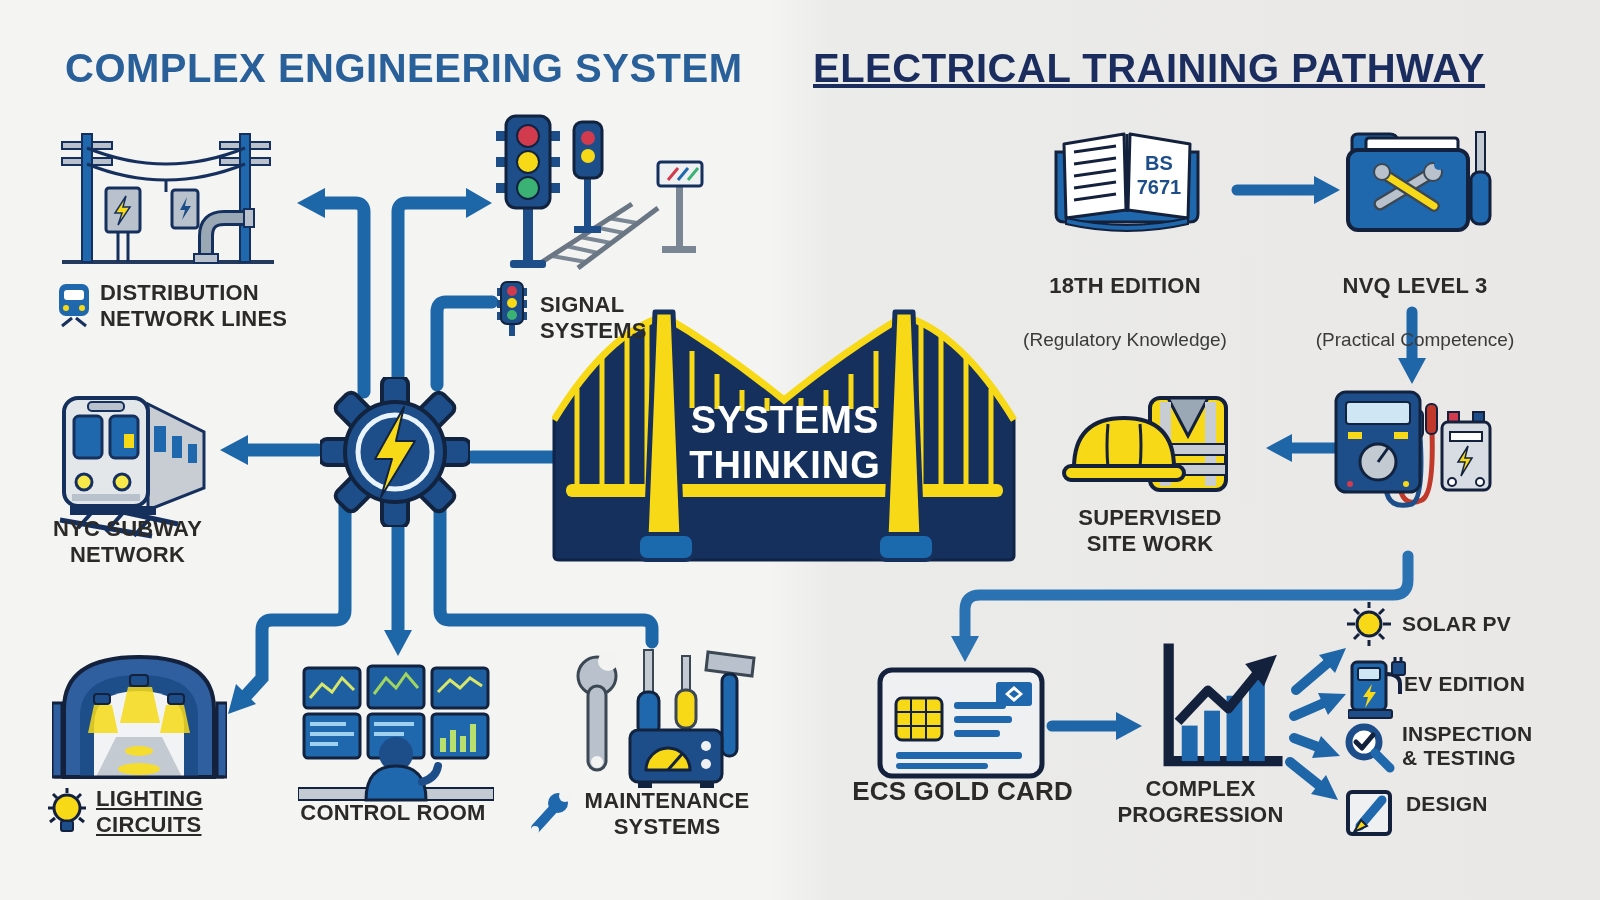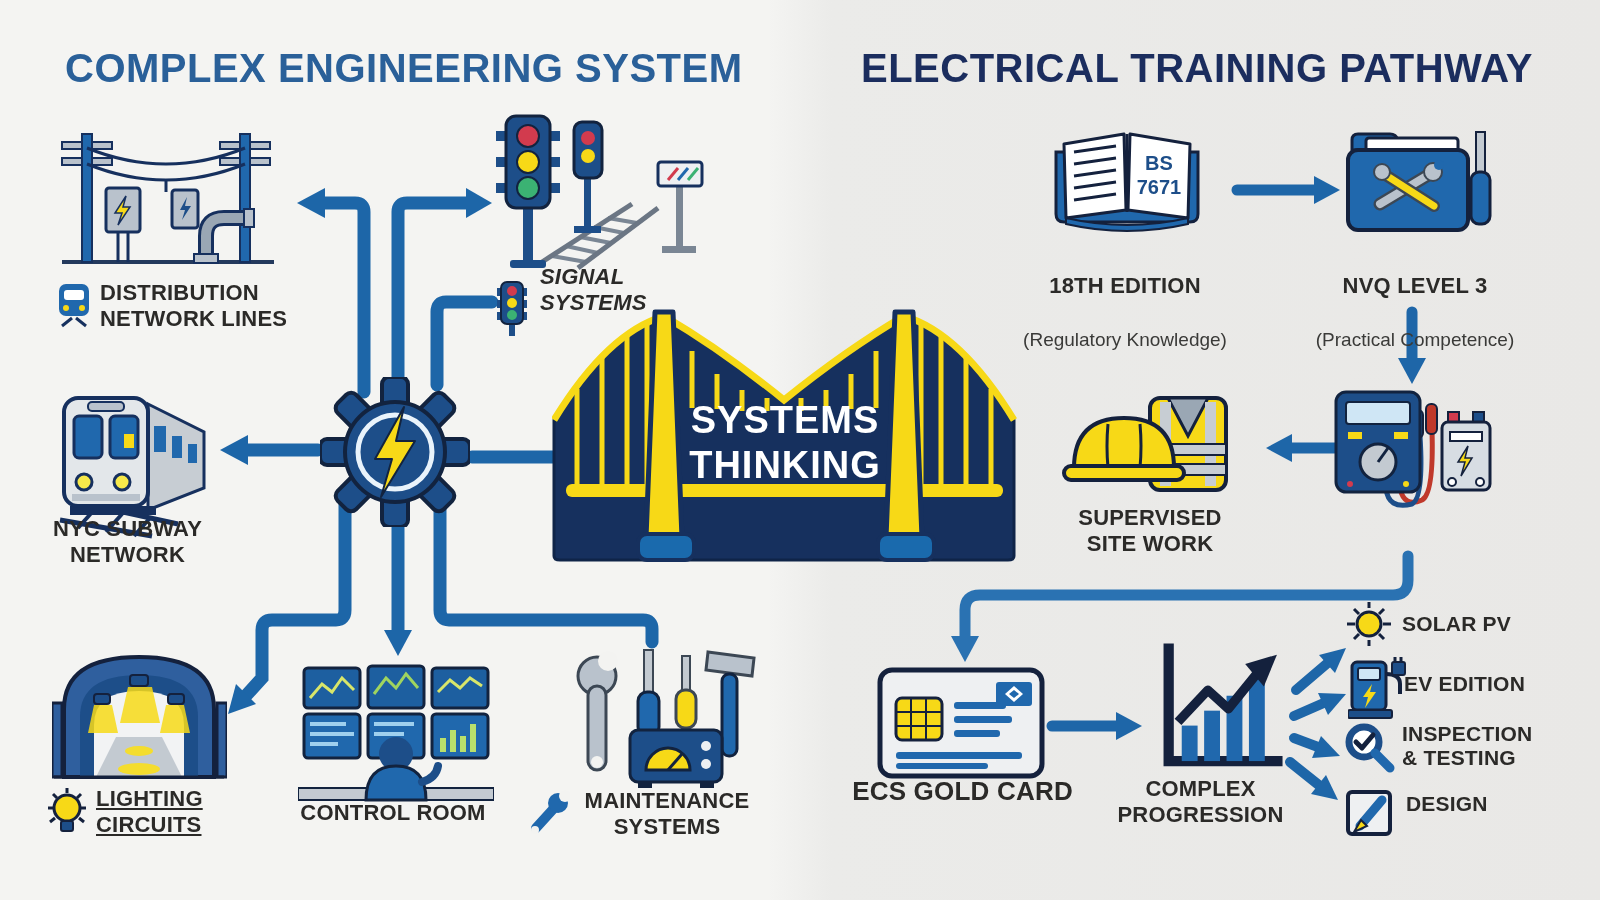--- a/index.html
+++ b/index.html
@@ -65,21 +65,21 @@
     </g>
     <g fill="#1e66a8" stroke="none">
       <polygon points="1346,648 1335,673 1319,655"></polygon>
       <polygon points="1346,694 1328,715 1318,693"></polygon>
       <polygon points="1340,756 1312,758 1321,736"></polygon>
       <polygon points="1338,800 1311,794 1326,775"></polygon>
     </g>
   </svg>
 
   <div class="title left" style="left:65px;top:46px;">COMPLEX ENGINEERING SYSTEM</div>
-  <div class="title right" style="left:861px;top:46px;">ELECTRICAL TRAINING PATHWAY</div>
+  <div class="title right" style="left:813px;top:46px;text-decoration:underline;">ELECTRICAL TRAINING PATHWAY</div>
 
   <svg class="abs" style="left:52px;top:122px" width="232" height="148" viewBox="0 0 232 148">
     <line x1="10" y1="140" x2="222" y2="140" stroke="#23395d" stroke-width="4"></line>
     <g fill="#b9c2cc" stroke="#16305e" stroke-width="2">
       <rect x="10" y="20" width="50" height="7"></rect>
         <rect x="10" y="36" width="50" height="7"></rect>
       <rect x="168" y="20" width="50" height="7"></rect>
         <rect x="168" y="36" width="50" height="7"></rect>
     </g>
     <g fill="#2068ad" stroke="#16305e" stroke-width="2">
@@ -303,21 +303,21 @@
         <rect x="26" y="20" width="5" height="8"></rect>
       <rect x="1" y="32" width="5" height="8"></rect>
         <rect x="26" y="32" width="5" height="8"></rect>
       <rect x="13" y="44" width="6" height="12"></rect>
     </g>
     <rect x="5" y="2" width="22" height="42" rx="6" fill="#1d4e89" stroke="#12233f" stroke-width="2"></rect>
     <circle cx="16" cy="11" r="5" fill="#d23b4e"></circle>
       <circle cx="16" cy="23" r="5" fill="#f7d917"></circle>
       <circle cx="16" cy="35" r="5" fill="#3bb273"></circle>
   </svg>
-  <div class="lbl" style="left:540px;top:264px;font-style:italic;">SIGNAL
+  <div class="lbl" style="left:540px;top:292px;">SIGNAL
 SYSTEMS</div>
 
   <div class="lbl center" style="left:30px;top:516px;width:195px;">NYC SUBWAY
 NETWORK</div>
 
   <svg class="abs" style="left:42px;top:786px" width="50" height="56" viewBox="0 0 50 56">
     <circle cx="25" cy="22" r="13" fill="#f7d917" stroke="#14213d" stroke-width="3"></circle>
     <rect x="19" y="35" width="12" height="10" rx="2" fill="#1d4e89" stroke="#14213d" stroke-width="2"></rect>
     <g stroke="#14213d" stroke-width="3">
       <line x1="25" y1="2" x2="25" y2="7"></line>

